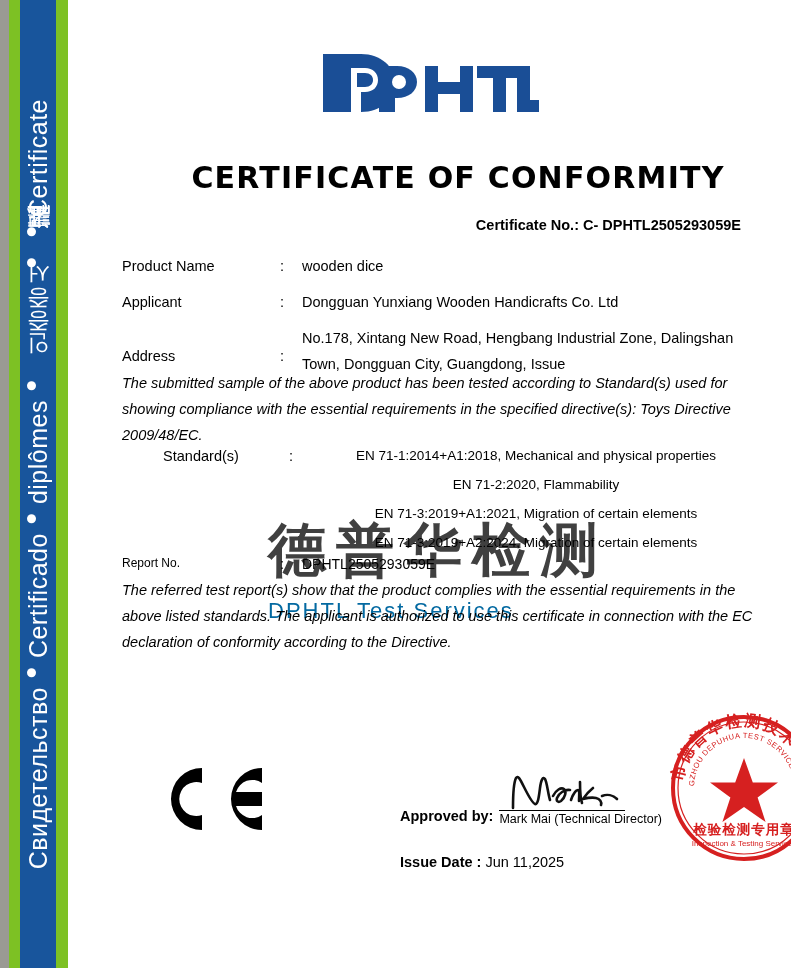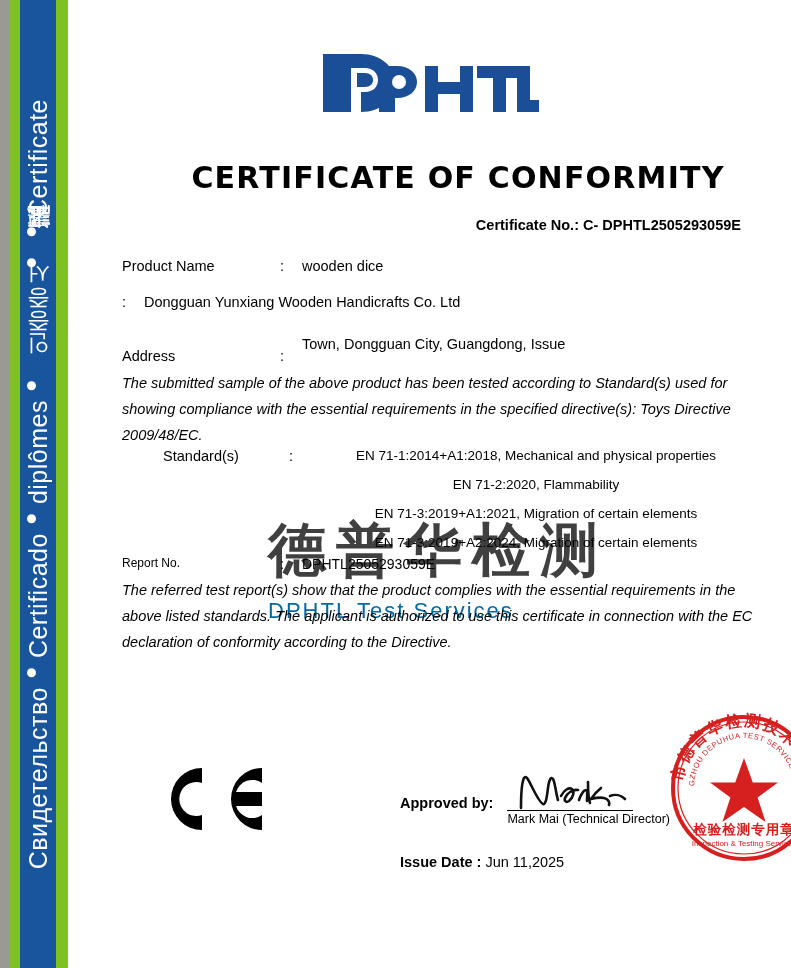--- a/index.html
+++ b/index.html
@@ -231,22 +231,21 @@
   }
 
   
   #sig-block {
     position: absolute;
     left: 332px; top: 782px;
     z-index: 3;
   }
   #sig-row {
     display: flex;
-    align-items: center;
-    gap: 8px;
+    align-items: flex-end;
   }
   #approved-label {
     font-size: 14.5px;
     font-weight: bold;
     padding-bottom: 2px;
   }
   #sig-col {
     margin-left: 6px;
     position: relative;
   }
@@ -330,27 +329,29 @@
     <span>C- DPHTL2505293059E</span>
   </div>
 
   <div class="fields">
     <div class="frow">
       <div class="flabel">Product Name</div>
       <div class="fcolon">:</div>
       <div class="fvalue">wooden dice</div>
     </div>
     <div class="frow">
+      <div class="flabel">Applicant</div>
       <div class="fcolon">:</div>
       <div class="fvalue">Dongguan Yunxiang Wooden Handicrafts Co. Ltd</div>
     </div>
     <div class="frow addr">
       <div class="flabel">Address</div>
       <div class="fcolon">:</div>
       <div class="fvalue">
+        <span>No.178, Xintang New Road, Hengbang Industrial Zone, Dalingshan</span>
         <span class="l2">Town, Dongguan City, Guangdong, Issue</span>
       </div>
     </div>
   </div>
 
   <div class="para" id="para1">The submitted sample of the above product has been tested according to Standard(s) used for showing compliance with the essential requirements in the specified directive(s): Toys Directive 2009/48/EC.</div>
 
   <div id="standards">
     <div class="srow">
       <div class="slabel">Standard(s)</div>

